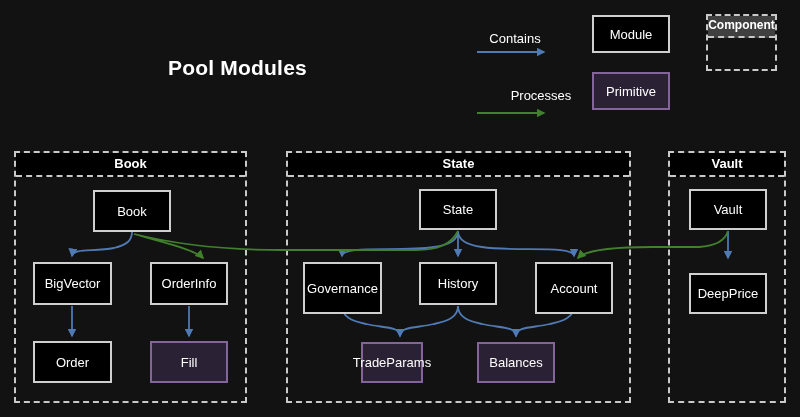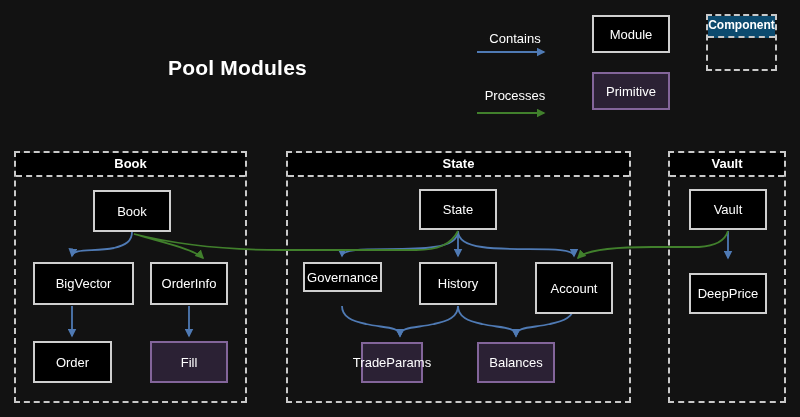--- a/index.html
+++ b/index.html
@@ -25,38 +25,38 @@
   }
   .cluster-header{
     position:absolute;left:0;right:0;top:0;height:22px;background:#000000;
     border-bottom:2px dashed #c9c9c9;text-align:center;font-weight:bold;
     font-size:13px;line-height:22px;
   }
   .component-box{
     position:absolute;border:2px dashed #c9c9c9;box-sizing:border-box;z-index:3;
   }
   .component-header{
-    position:absolute;left:0;right:0;top:0;height:20px;background:#0c4a6e;
+    position:absolute;left:0;right:0;top:0;height:20px;background:#404040;
     border-bottom:2px dashed #c9c9c9;text-align:center;font-weight:bold;
     font-size:12px;line-height:19px;overflow:hidden;
   }
   .edges{
     position:absolute;left:0;top:0;width:800px;height:417px;z-index:2;
     pointer-events:none;
   }
 </style>
 </head>
 <body>
 
 <div class="stage">
 
   <h1 class="diagram-title">Pool Modules</h1>
 
   <div class="legend-label" style="left:477px;top:31px;">Contains</div>
-  <div class="legend-label" style="left:477px;top:88px;">Processes</div>
+  <div class="legend-label" style="left:503px;top:88px;">Processes</div>
 
   <div class="node" style="left:592px;top:15px;width:78px;height:38px;">Module</div>
   <div class="node primitive" style="left:592px;top:72px;width:78px;height:38px;">Primitive</div>
 
   <div class="component-box" style="left:706px;top:14px;width:71px;height:57px;">
     <div class="component-header">Component</div>
   </div>
 
   <div class="cluster" style="left:14px;top:151px;width:233px;height:252px;">
     <div class="cluster-header">Book</div>
@@ -95,27 +95,27 @@
       <path d="M728,231 L728,258" marker-end="url(#arrow-blue)"></path>
     </g>
 
     <g stroke="#41802c" stroke-width="1.8" fill="none">
       <path d="M458,231 C451,245 437,250 416,250 L282,250 C212,250 166,242 134,234 C162,242 184,247 195,253 C200,256 202,257 203,258" marker-end="url(#arrow-green)"></path>
       <path d="M728,231 C725,241 716,246 699,247 L652,247 C615,247 592,250 582,255 C580,256 579,257 578,258" marker-end="url(#arrow-green)"></path>
     </g>
   </svg>
 
   <div class="node" style="left:93px;top:190px;width:78px;height:42px;">Book</div>
-  <div class="node" style="left:33px;top:262px;width:101px;height:43px;">BigVector</div>
+  <div class="node" style="left:33px;top:262px;width:79px;height:43px;">BigVector</div>
   <div class="node" style="left:150px;top:262px;width:78px;height:43px;">OrderInfo</div>
   <div class="node" style="left:33px;top:341px;width:79px;height:42px;">Order</div>
   <div class="node primitive" style="left:150px;top:341px;width:78px;height:42px;">Fill</div>
 
   <div class="node" style="left:419px;top:189px;width:78px;height:41px;">State</div>
-  <div class="node" style="left:303px;top:262px;width:79px;height:30px;">Governance</div>
+  <div class="node" style="left:303px;top:262px;width:79px;height:52px;">Governance</div>
   <div class="node" style="left:419px;top:262px;width:78px;height:43px;">History</div>
   <div class="node" style="left:535px;top:262px;width:78px;height:52px;">Account</div>
   <div class="node primitive" style="left:361px;top:342px;width:62px;height:41px;">TradeParams</div>
   <div class="node primitive" style="left:477px;top:342px;width:78px;height:41px;">Balances</div>
 
   <div class="node" style="left:689px;top:189px;width:78px;height:41px;">Vault</div>
   <div class="node" style="left:689px;top:264px;width:78px;height:41px;margin-top:9px;">DeepPrice</div>
 
 </div>
 

